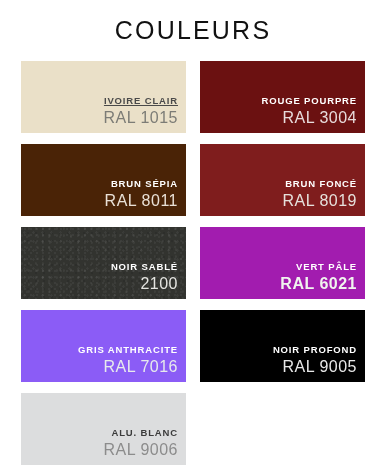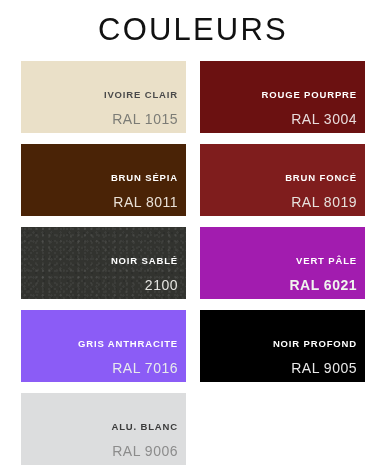--- a/index.html
+++ b/index.html
@@ -22,21 +22,21 @@
     box-sizing: border-box;
   }
 
   .page-title {
     position: absolute;
     top: 11px;
     left: 0;
     width: 386px;
     text-align: center;
     font-family: "Liberation Sans", sans-serif;
-    font-size: 31px;
+    font-size: 25px;
     font-weight: 400;
     letter-spacing: 2.2px;
     color: #111111;
     line-height: 38px;
   }
 
   .swatch-grid {
     position: absolute;
     left: 21px;
     top: 61px;
@@ -65,25 +65,25 @@
   .swatch-name {
     display: block;
     font-size: 9.5px;
     font-weight: bold;
     letter-spacing: 0.85px;
     white-space: nowrap;
   }
 
   .swatch-code {
     display: block;
-    font-size: 14px;
+    font-size: 16px;
     font-weight: 400;
     letter-spacing: 0.5px;
     white-space: nowrap;
-    margin-top: 12px;
+    margin-top: 4px;
   }
 
   .swatch-code:empty {
     display: none;
   }
 
   
   .tex-sand::after {
     content: "";
     position: absolute;
@@ -121,21 +121,21 @@
 </head>
 <body>
 
 <div class="page">
 
   <div class="page-title">COULEURS</div>
 
   <div class="swatch-grid">
       <div class="swatch" style="background: rgb(234, 224, 200);">
         <div class="swatch-caption">
-          <span class="swatch-name" style="color: rgb(74, 74, 74);">IVOIRE CLAIR</span>
+          <span class="swatch-name" style="color: rgb(74, 74, 74); text-decoration: underline;">IVOIRE CLAIR</span>
           <span class="swatch-code" style="color: rgb(124, 124, 118);">RAL 1015</span>
         </div>
       </div>
       <div class="swatch" style="background: rgb(107, 17, 17);">
         <div class="swatch-caption">
           <span class="swatch-name" style="color: rgb(255, 255, 255);">ROUGE POURPRE</span>
           <span class="swatch-code" style="color: rgb(232, 220, 220);">RAL 3004</span>
         </div>
       </div>
       <div class="swatch" style="background: rgb(74, 35, 6);">

